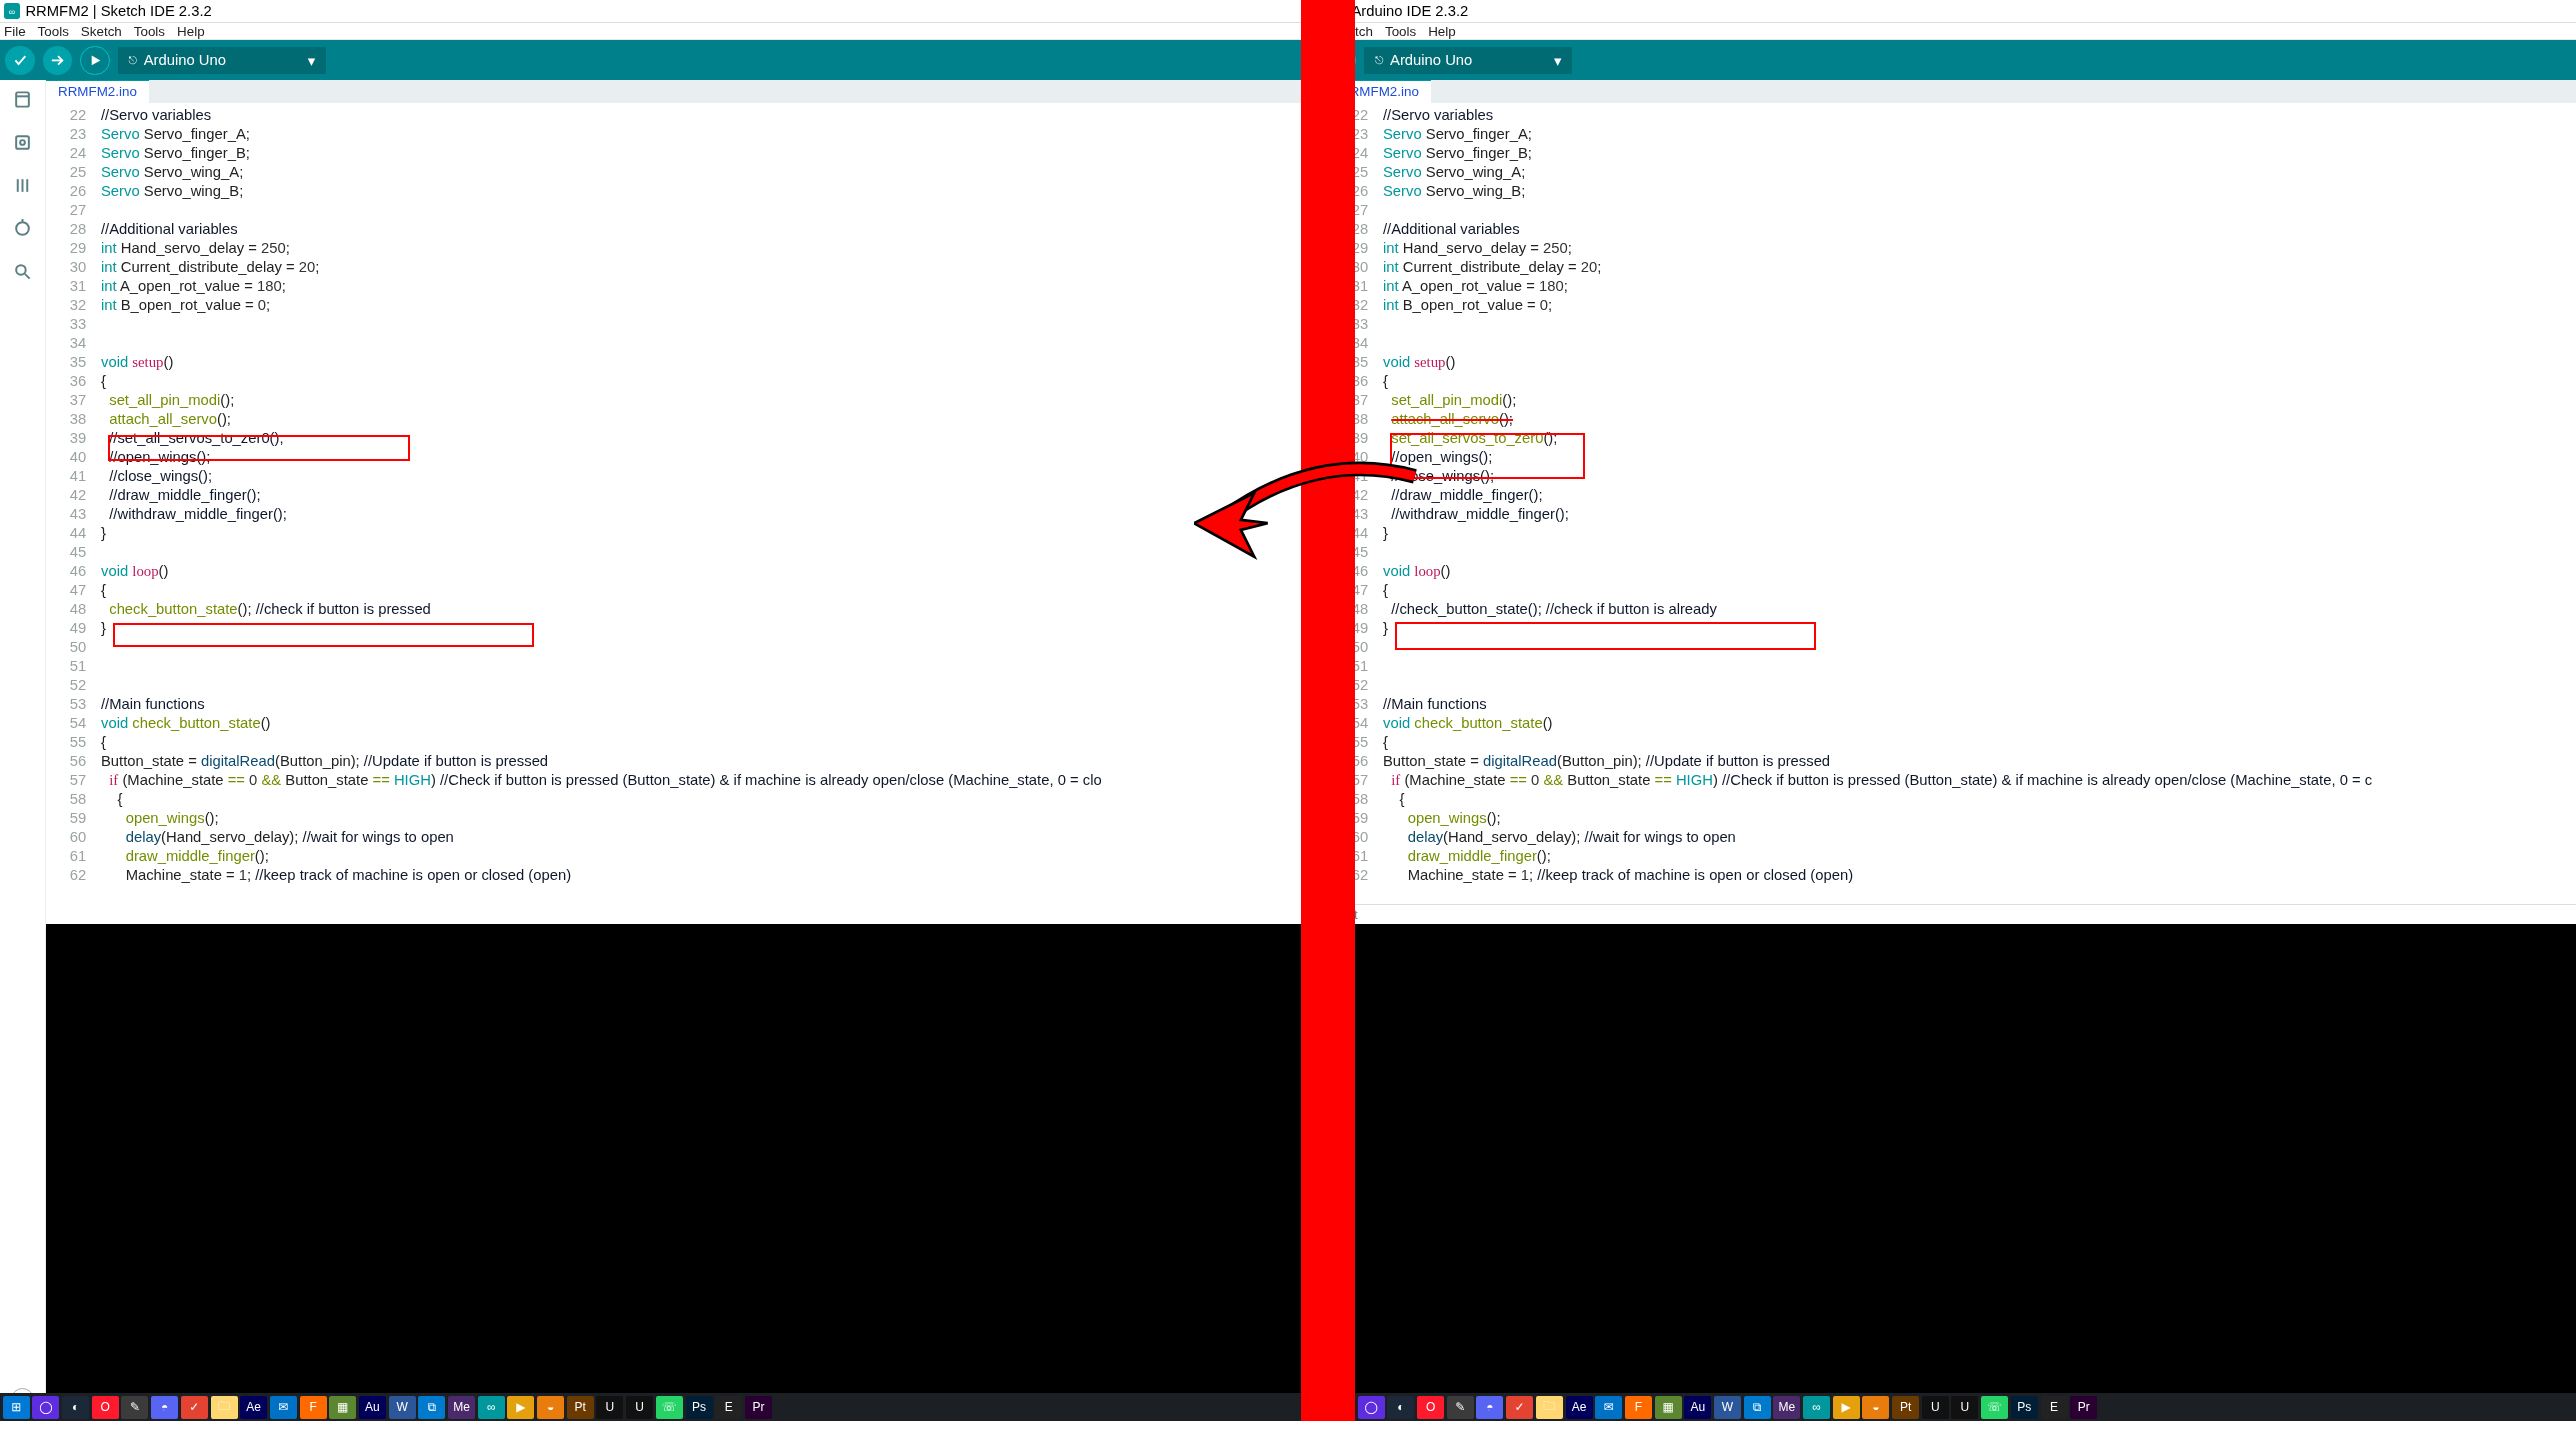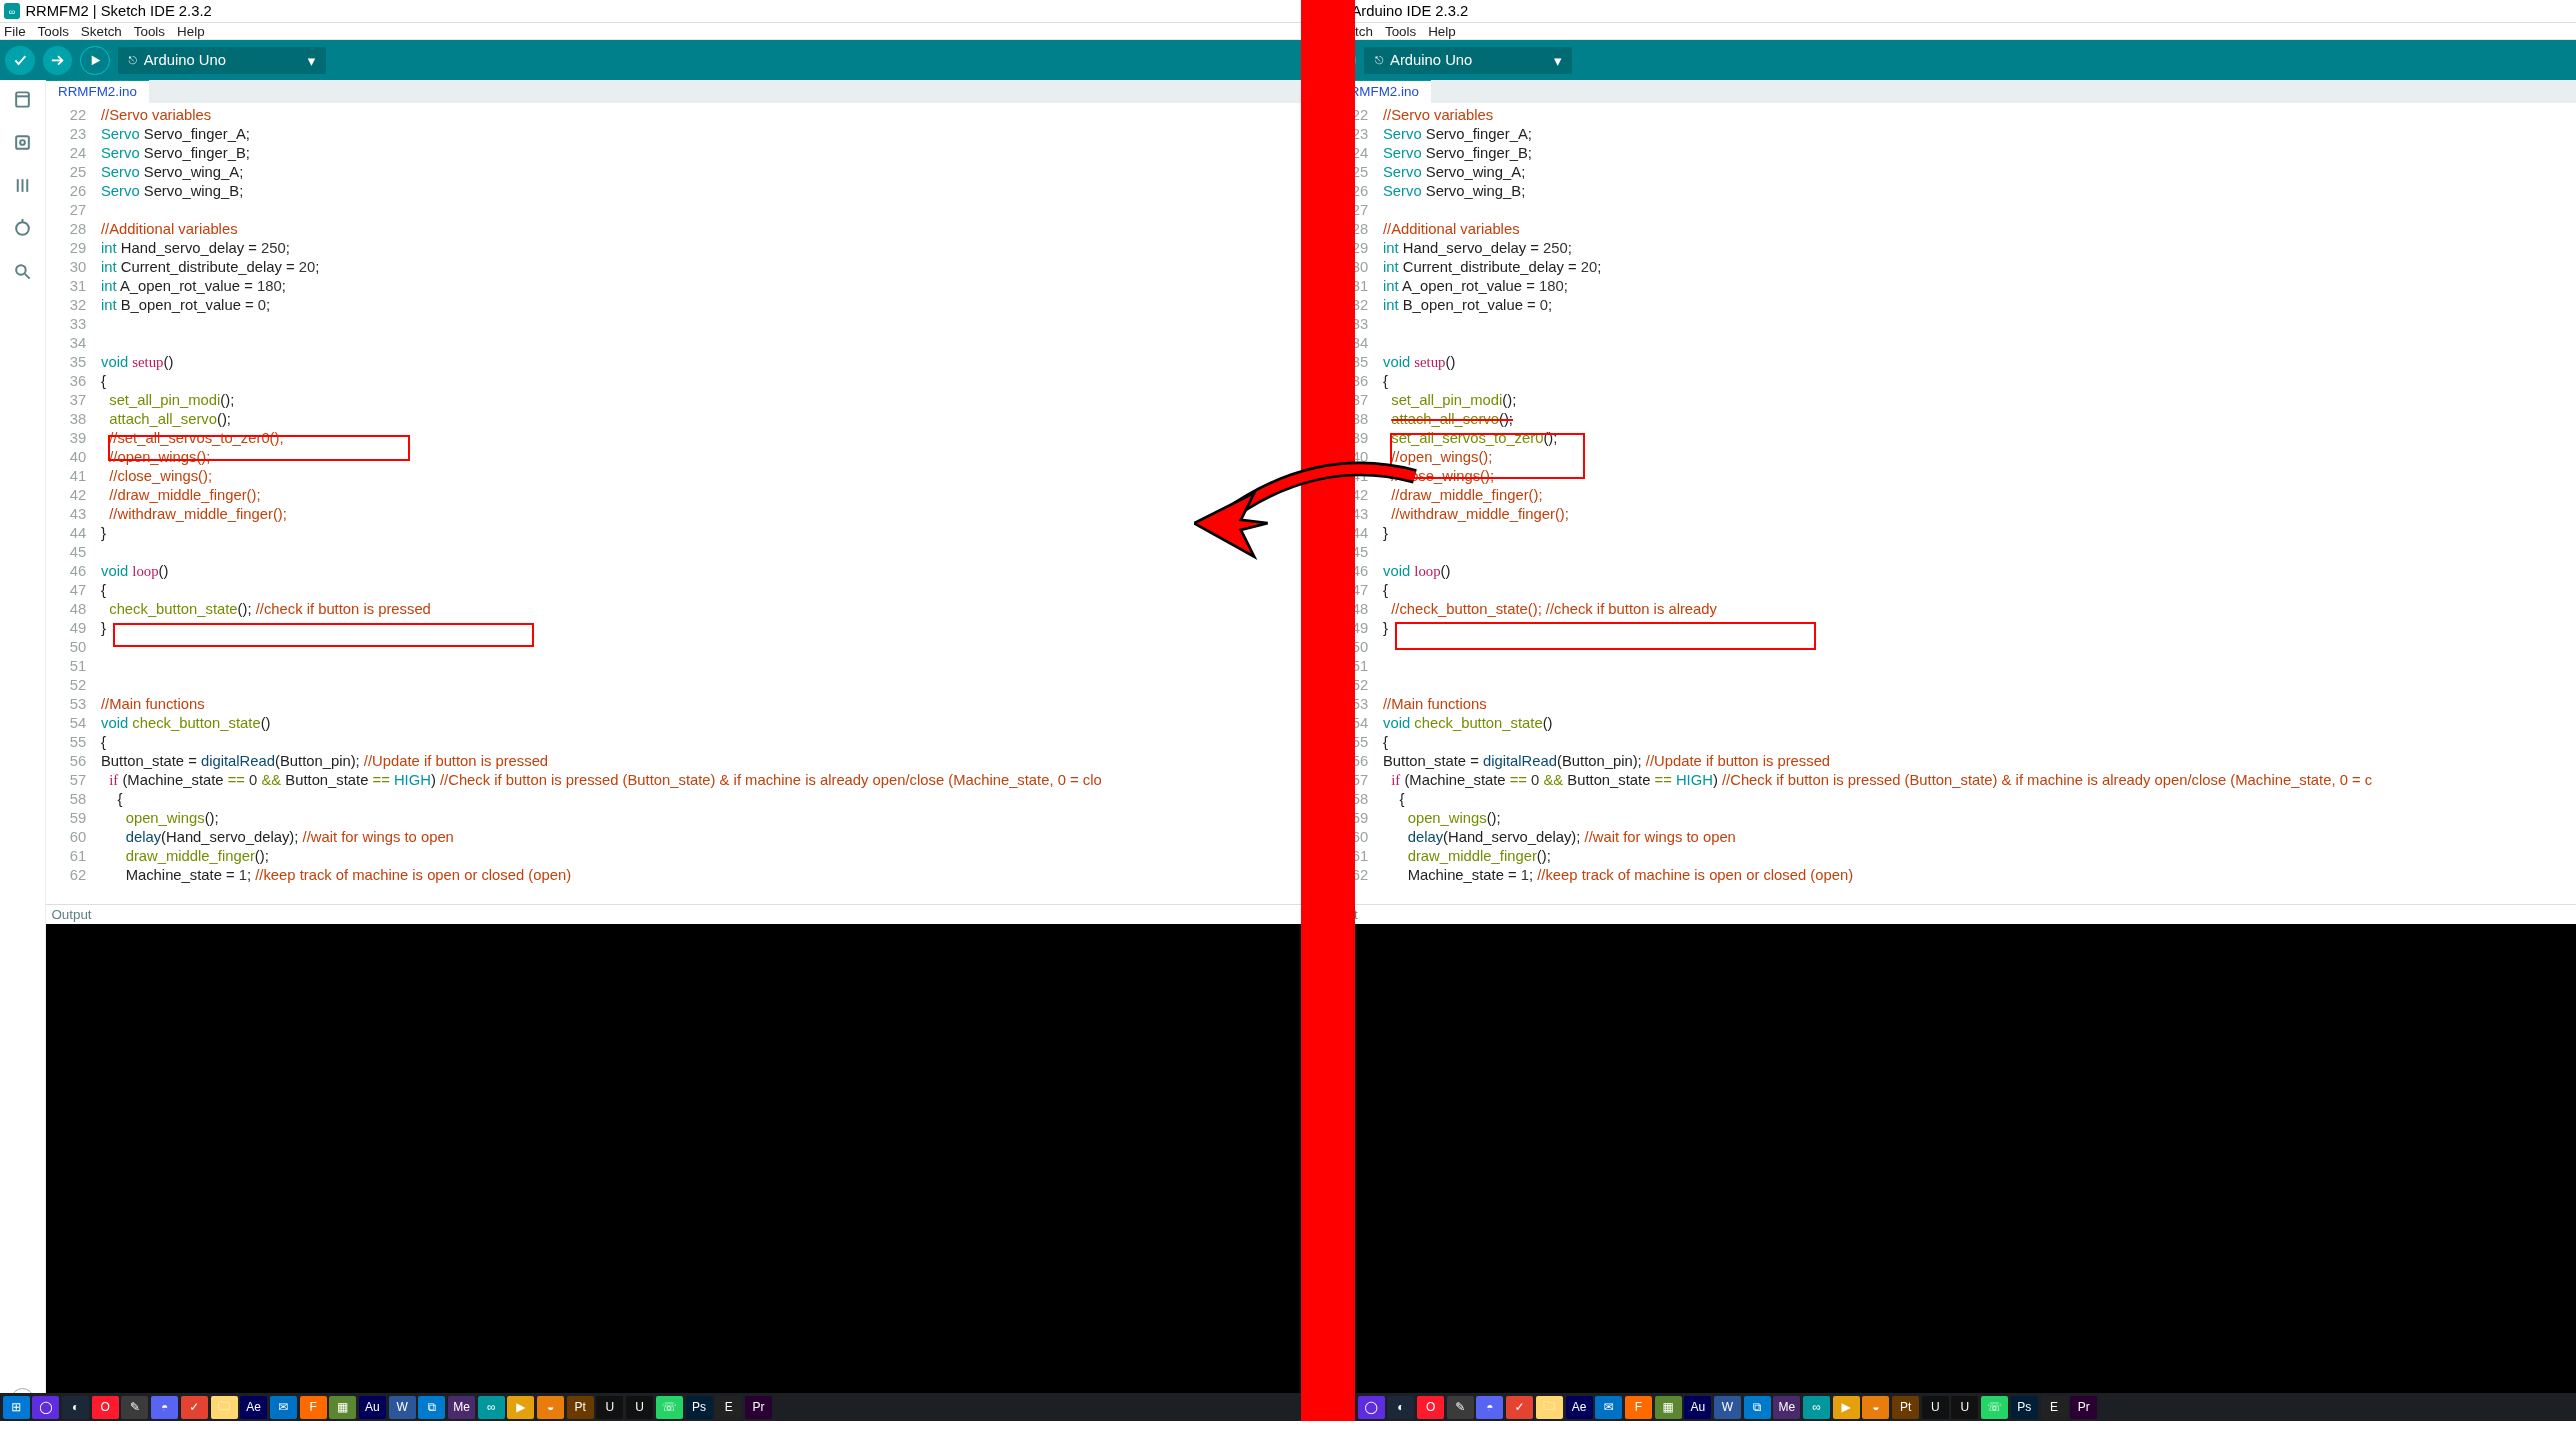--- a/index.html
+++ b/index.html
@@ -40,21 +40,21 @@
   .tab { height: 23px; background: #fff; padding: 2.7px 12px; border-top: 1.3px solid #00979d; color: #1d4ed8; }
 
   .editor { flex: 1; overflow: hidden; background: #fff; position: relative; }
   .code-rows { padding-top: 2.7px; }
   .row { display: flex; font-family: Consolas, "Courier New", monospace; font-size: 14.8px; line-height: 19px; }
   .ln { width: 55px; text-align: right; color: #9aa3a3; padding-right: 14.8px; user-select: none; flex: none; }
   .cd { white-space: pre; color: #222; position: relative; flex: none; }
   .row.cur .cd::before { content:""; position:absolute; left:-4px; right:-1342px; top:0; bottom:0; background:#e8f1f2; z-index:-1; }
 
   
-  .c   { color: #c2410c; }      
+  .c   { color: #0f172a; }      
   .t   { color: #00979d; }      
   .k   { color: #be185d; font-family: Liberation Serif, serif; }      
   .v   { color: #728e00; }      
   .fn  { color: #0c4a6e; }      
   .num { color: #333; }
   .op  { color: #728e00; }
 
   
   .hl-box { position: absolute; border: 2.7px solid #ff0000; pointer-events: none; }
 
@@ -318,21 +318,20 @@
                 <div class="row">
                   <div class="ln">62</div>
                   <div class="cd">      Machine_state = <span class="num">1</span>; <span class="c">//keep track of machine is open or closed (open)</span></div>
                 </div>
               </div>
             <div id="hl-left">
                 <div class="hl-box" style="top: 332px; left: 62px; width: 302px; height: 25.5px;"></div>
                 <div class="hl-box" style="top: 520px; left: 67px; width: 421px; height: 24px;"></div>
               </div>
           </div>
-          <div class="out-head">Output</div>
           <div class="out-body" style="height:496px;"></div>
         </div>
       </div>
     </div>
     <div class="taskbar" id="taskbar-left" style="width:1301px;">
         <div class="task-item" style="background: rgb(0, 120, 212);">⊞</div>
         <div class="task-item" style="background: rgb(94, 45, 224);">◯</div>
         <div class="task-item" style="background: rgb(27, 40, 56);">◐</div>
         <div class="task-item" style="background: rgb(255, 27, 45);">O</div>
         <div class="task-item" style="background: rgb(59, 59, 59);">✎</div>

